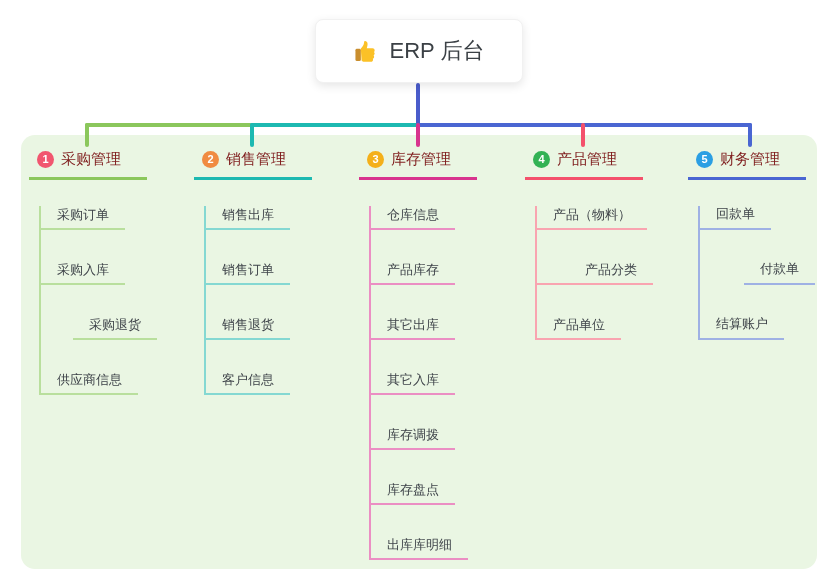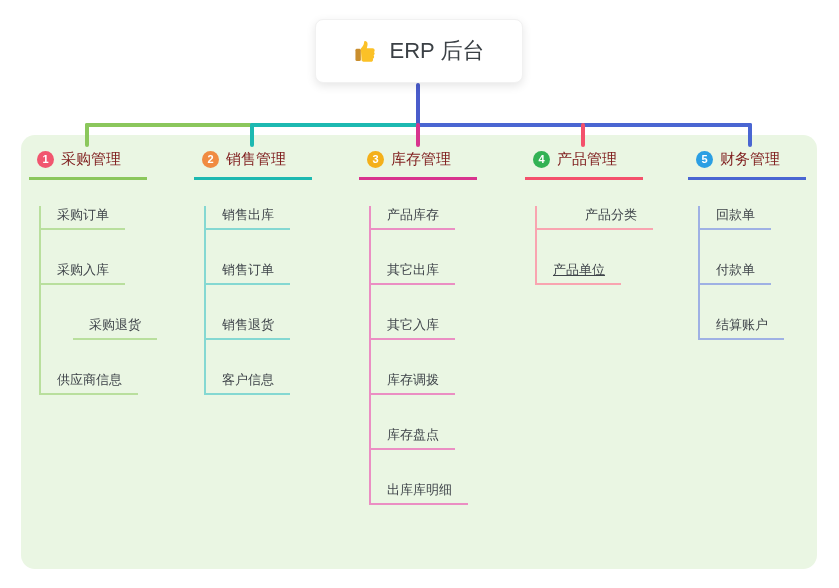--- a/index.html
+++ b/index.html
@@ -143,44 +143,46 @@
           <div class="child" style="border-bottom-color: rgb(132, 216, 210);">销售退货</div>
           <div class="child" style="border-bottom-color: rgb(132, 216, 210);">客户信息</div>
         </div>
       </div>
       <div class="branch" style="left: 359px;">
         <div class="branch-header" style="border-bottom-color: rgb(216, 52, 142);">
           <span class="badge" style="background: rgb(244, 176, 26);">3</span>
           <span class="branch-title">库存管理</span>
         </div>
         <div class="children" style="border-left-color: rgb(235, 142, 195);">
+          <div class="child" style="border-bottom-color: rgb(235, 142, 195);">仓库信息</div>
           <div class="child" style="border-bottom-color: rgb(235, 142, 195);">产品库存</div>
           <div class="child" style="border-bottom-color: rgb(235, 142, 195);">其它出库</div>
           <div class="child" style="border-bottom-color: rgb(235, 142, 195);">其它入库</div>
           <div class="child" style="border-bottom-color: rgb(235, 142, 195); font-family: Liberation Serif, serif;">库存调拨</div>
           <div class="child" style="border-bottom-color: rgb(235, 142, 195);">库存盘点</div>
           <div class="child" style="border-bottom-color: rgb(235, 142, 195);">出库库明细</div>
         </div>
       </div>
       <div class="branch" style="left: 525px;">
         <div class="branch-header" style="border-bottom-color: rgb(244, 81, 108);">
           <span class="badge" style="background: rgb(50, 178, 84);">4</span>
           <span class="branch-title">产品管理</span>
         </div>
         <div class="children" style="border-left-color: rgb(249, 164, 176);">
+          <div class="child" style="border-bottom-color: rgb(249, 164, 176);">产品（物料）</div>
           <div class="child" style="border-bottom-color: rgb(249, 164, 176); padding-left: 48px;">产品分类</div>
-          <div class="child" style="border-bottom-color: rgb(249, 164, 176); text-decoration: underline;">产品单位</div>
+          <div class="child" style="border-bottom-color: rgb(249, 164, 176);">产品单位</div>
         </div>
       </div>
       <div class="branch" style="left: 688px;">
         <div class="branch-header" style="border-bottom-color: rgb(74, 102, 210);">
           <span class="badge" style="background: rgb(43, 159, 227);">5</span>
           <span class="branch-title">财务管理</span>
         </div>
-        <div class="children" style="border-left-color: rgb(159, 177, 228);">
+        <div class="children" style="border-left-color: rgb(159, 177, 228); font-family: Liberation Mono, monospace;">
           <div class="child" style="border-bottom-color: rgb(159, 177, 228);">回款单</div>
-          <div class="child" style="border-bottom-color: rgb(159, 177, 228);">付款单</div>
+          <div class="child" style="border-bottom-color: rgb(159, 177, 228); margin-left: 44px;">付款单</div>
           <div class="child" style="border-bottom-color: rgb(159, 177, 228);">结算账户</div>
         </div>
       </div>
     </div>
 
 </div>
 
 </body></html>

